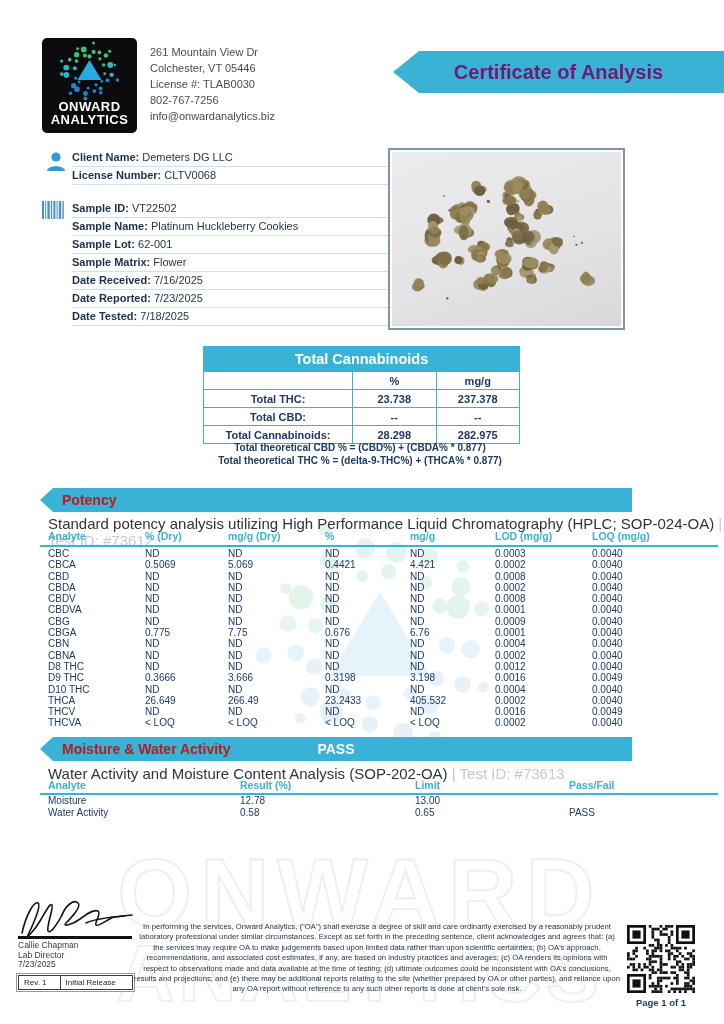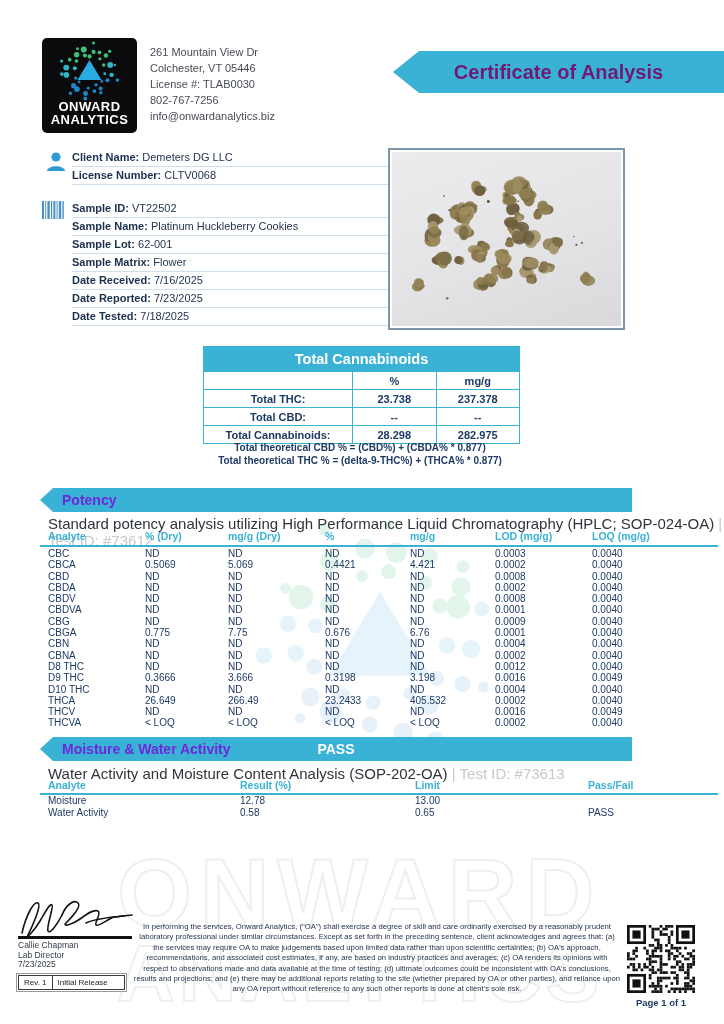--- a/index.html
+++ b/index.html
@@ -46,21 +46,21 @@
   .tc-cell { border-top:1px solid #3ab2d5; text-align:center; font-size:11px; font-weight:bold; color:#1e3a63; padding:2.5px 0; }
   .tc-c0 { width:47%; }
   .tc-c1, .tc-c2 { width:26.5%; border-left:1px solid #3ab2d5; }
   .tc-notes { position:absolute; left:110px; top:441px; width:500px; text-align:center; font-size:10px; line-height:13px;
               font-weight:bold; color:#1e3a63; z-index:2; }
 
   
   .section-bar { position:absolute; left:40px; width:592px; height:24px; z-index:2; }
   .section-bar .bar-bg { position:absolute; inset:0; background:#3ab2d5; clip-path:polygon(13px 0,100% 0,100% 100%,13px 100%,0 50%); }
   .section-bar .bar-title { position:absolute; left:22px; top:0; height:100%; display:flex; align-items:center;
-                            font-weight:bold; font-size:14px; color:#6d28d9; }
+                            font-weight:bold; font-size:14px; color:#b91c1c; }
   .section-bar .bar-status { position:absolute; left:0; width:100%; top:0; height:100%; display:flex; align-items:center;
                              justify-content:center; font-weight:bold; font-size:14px; color:#fff; }
   .potency-bar { top:488px; }
   .moisture-bar { top:737px; }
 
   .subtitle { position:absolute; left:48px; font-size:15px; color:#30343b; z-index:2; }
   .subtitle .testid { color:#c6c8cb; }
   .pot-subtitle { top:515px; }
   .moi-subtitle { top:765px; }
 
@@ -69,30 +69,30 @@
   .arow { display:flex; line-height:11.3px; }
   .ahead { color:#3ab2d5; font-weight:bold; font-size:10.5px; line-height:13px; }
   .rule { position:absolute; left:40px; width:678px; height:2px; background:#3ab2d5; z-index:2; }
   .pot-table { top:530px; }
   .pot-rule { top:545px; }
   .pot-table .c0{width:97px;} .pot-table .c1{width:83px;} .pot-table .c2{width:97px;}
   .pot-table .c3{width:85px;} .pot-table .c4{width:85px;} .pot-table .c5{width:97px;} .pot-table .c6{width:96px;}
   .pot-body { margin-top:5px; }
   .moi-table { top:779px; }
   .moi-rule { top:793px; }
-  .moi-table .c0{width:192px;} .moi-table .c1{width:175px;} .moi-table .c2{width:173px;} .moi-table .c3{width:150px;}
+  .moi-table .c0{width:192px;} .moi-table .c1{width:175px;} .moi-table .c2{width:154px;} .moi-table .c3{width:150px;}
   .moi-body { margin-top:4px; }
   .moi-table .arow { line-height:12px; }
 
   
   .sig { position:absolute; left:16px; top:893px; z-index:2; }
   .sig-line { position:absolute; left:18px; top:936px; width:114px; height:2.5px; background:#111; z-index:2; }
   .sig-meta { position:absolute; left:18px; top:941px; font-size:8.5px; line-height:9.5px; color:#333c49; z-index:2; }
   .rev-table { position:absolute; left:18px; top:975px; display:flex; border:1px solid #3c3c3c; outline:1px solid #9a9a9a;
-               outline-offset:1px; font-size:8px; color:#222; z-index:2; background:#fff; }
+               outline-offset:1px; font-size:8px; color:#222; z-index:2; background:#fff;gap:8px; }
   .rev-table div { padding:2px 5px; }
   .rev-table .rev-status { border-left:1px solid #3c3c3c; width:72px; }
   .disclaimer { position:absolute; left:133px; top:922px; width:488px; text-align:center; font-size:7.7px;
                 line-height:10.4px; color:#27364e; z-index:2; }
   .qr { position:absolute; left:627px; top:925px; width:68px; height:68px; background:#fff; z-index:2; }
   .page-num { position:absolute; left:617px; top:997px; width:88px; text-align:center; font-weight:bold;
               font-size:9.5px; color:#1e3a63; z-index:2; }
 </style>
 </head>
 <body>

